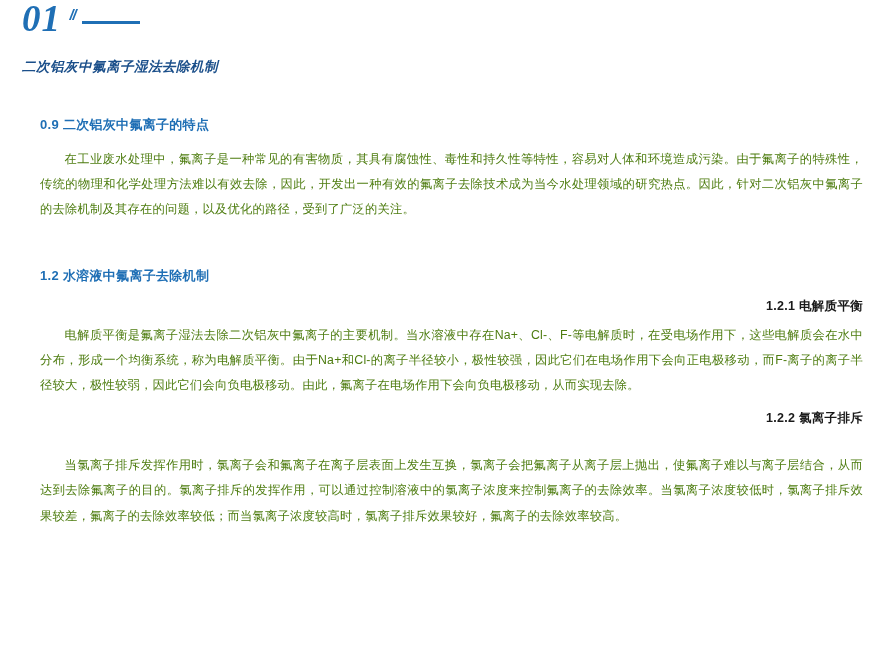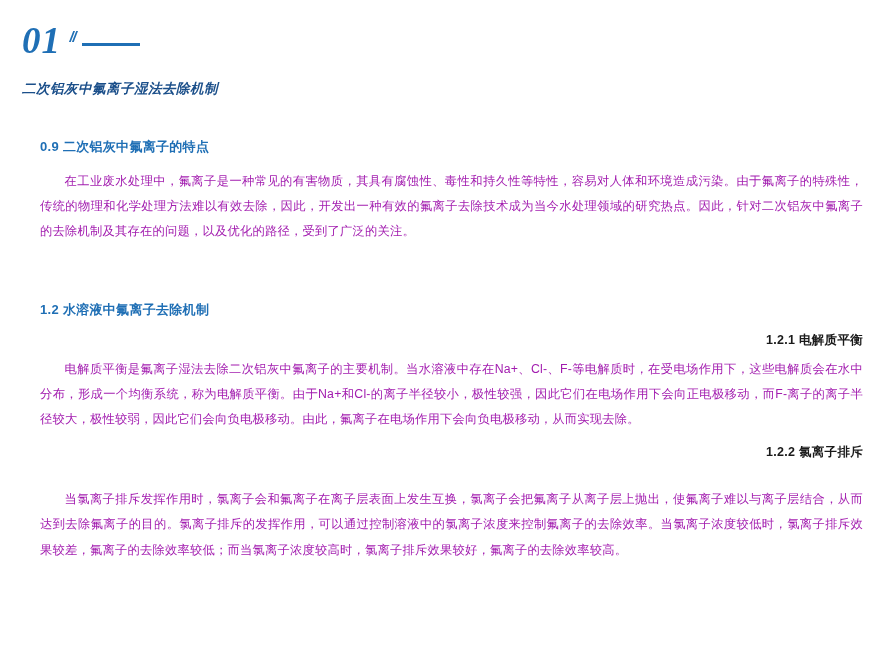--- a/index.html
+++ b/index.html
@@ -18,21 +18,20 @@
     position: relative;
     width: 889px;
     height: 662px;
     box-sizing: border-box;
     padding: 0 18px;
   }
 
   
   .chapter-header {
     position: relative;
-    padding-top: 22px;
     padding-left: 4px;
   }
   .chapter-number-row {
     position: relative;
     height: 40px;
   }
   .chapter-number {
     font-family: "Liberation Serif", serif;
     font-style: italic;
     font-weight: bold;
@@ -77,34 +76,34 @@
     padding-right: 8px;
   }
   .h2 {
     font-size: 13px;
     font-weight: bold;
     color: #1f6fb5;
     margin: 0 0 13px 0;
     letter-spacing: 0.3px;
   }
   .h2.spaced {
-    margin-top: 56px;
+    margin-top: 44px;
   }
   .h3 {
     font-size: 12.5px;
     font-weight: bold;
     color: #1a1a1a;
     margin: 12px 0 8px 0;
     letter-spacing: 0.3px;
     text-align: right;
   }
   .para {
     font-size: 12.3px;
     line-height: 2.05;
-    color: #a21caf;
+    color: #4d7c0f;
     text-align: justify;
     text-indent: 2em;
     margin: 0;
     letter-spacing: 0.2px;
   }
   .gap-md { height: 18px; }
 </style>
 </head>
 <body>
 

